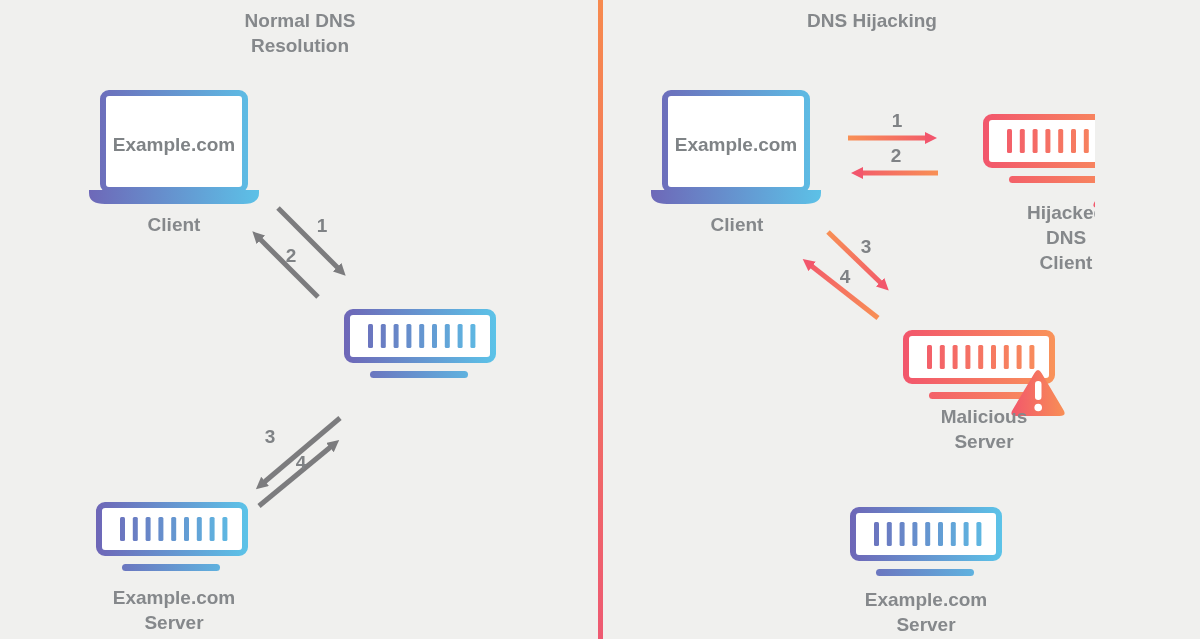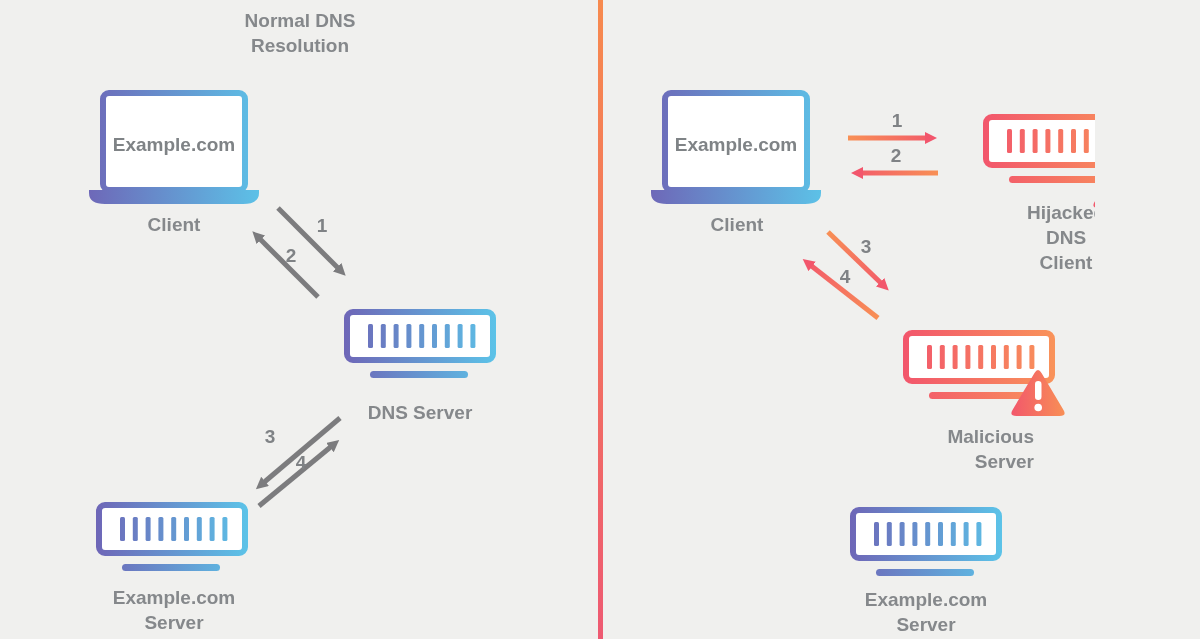--- a/index.html
+++ b/index.html
@@ -100,21 +100,20 @@
       <rect x="49.6" y="15" width="5" height="24" rx="1.5"></rect>
       <rect x="62.4" y="15" width="5" height="24" rx="1.5"></rect>
       <rect x="75.2" y="15" width="5" height="24" rx="1.5"></rect>
       <rect x="88" y="15" width="5" height="24" rx="1.5"></rect>
       <rect x="100.8" y="15" width="5" height="24" rx="1.5"></rect>
       <rect x="113.6" y="15" width="5" height="24" rx="1.5"></rect>
       <rect x="126.4" y="15" width="5" height="24" rx="1.5"></rect>
     </g>
     <rect x="26" y="62" width="98" height="7" rx="3.5" fill="url(#gb152)"></rect>
   </svg>
-  <div class="lbl" style="left:345px;top:400px;width:150px;">DNS Server</div>
 
   <svg style="left:245px;top:412px;" width="105" height="96" viewBox="0 0 105 96">
     <line x1="95" y1="6" x2="17" y2="72" stroke="#7c7c7e" stroke-width="5" marker-end="url(#mgray)"></line>
     <line x1="14" y1="94" x2="88" y2="33" stroke="#7c7c7e" stroke-width="5" marker-end="url(#mgray)"></line>
   </svg>
   <div class="num" style="left:258px;top:425px;">3</div>
   <div class="num" style="left:289px;top:451px;">4</div>
 
   <svg style="left:96px;top:502px;" width="152" height="76" viewBox="0 0 152 76">
     <rect x="3" y="3" width="146" height="48" rx="6" fill="#ffffff" stroke="url(#gb152)" stroke-width="6"></rect>
@@ -127,20 +126,21 @@
       <rect x="88" y="15" width="5" height="24" rx="1.5"></rect>
       <rect x="100.8" y="15" width="5" height="24" rx="1.5"></rect>
       <rect x="113.6" y="15" width="5" height="24" rx="1.5"></rect>
       <rect x="126.4" y="15" width="5" height="24" rx="1.5"></rect>
     </g>
     <rect x="26" y="62" width="98" height="7" rx="3.5" fill="url(#gb152)"></rect>
   </svg>
   <div class="lbl" style="left:99px;top:585px;width:150px;">Example.com
 Server</div>
 
+  <div class="lbl" style="left:772px;top:8px;width:200px;">DNS Hijacking</div>
 
   <svg style="left:647px;top:88px;" width="178" height="118" viewBox="0 0 178 118">
     <rect x="18" y="5" width="142" height="97" rx="6" fill="#ffffff" stroke="url(#gb178)" stroke-width="6"></rect>
     <path d="M4,102 L174,102 L174,105 Q174,116 158,116 L20,116 Q4,116 4,105 Z" fill="url(#gb178)"></path>
   </svg>
   <div class="screen-text" style="left:662px;top:134px;width:148px;">Example.com</div>
   <div class="lbl" style="left:677px;top:212px;width:120px;">Client</div>
 
   <svg style="left:845px;top:130px;" width="100" height="55" viewBox="0 0 100 55">
     <line x1="3" y1="8" x2="84" y2="8" stroke="url(#ga1)" stroke-width="5" marker-end="url(#mpink)"></line>
@@ -193,21 +193,21 @@
       <rect x="113.6" y="15" width="5" height="24" rx="1.5"></rect>
       <rect x="126.4" y="15" width="5" height="24" rx="1.5"></rect>
     </g>
     <rect x="26" y="62" width="98" height="7" rx="3.5" fill="url(#gr152)"></rect>
   </svg>
   <svg style="left:1010px;top:368px;" width="56" height="48" viewBox="0 0 56 48">
     <path d="M24.5,5 Q28,-1 31.5,5 L53.5,42 Q57,48 49.5,48 L6.5,48 Q-1,48 2.5,42 Z" fill="url(#gr56)"></path>
     <rect x="25" y="13" width="6.5" height="19" rx="3.2" fill="#ffffff"></rect>
     <circle cx="28.2" cy="39.5" r="3.8" fill="#ffffff"></circle>
   </svg>
-  <div class="lbl" style="left:934px;top:424px;width:100px;text-align:right;">Malicious
+  <div class="lbl" style="left:934px;top:404px;width:100px;">Malicious
 Server</div>
 
   <svg style="left:850px;top:507px;" width="152" height="76" viewBox="0 0 152 76">
     <rect x="3" y="3" width="146" height="48" rx="6" fill="#ffffff" stroke="url(#gb152)" stroke-width="6"></rect>
     <g fill="url(#gb152)">
       <rect x="24" y="15" width="5" height="24" rx="1.5"></rect>
       <rect x="36.8" y="15" width="5" height="24" rx="1.5"></rect>
       <rect x="49.6" y="15" width="5" height="24" rx="1.5"></rect>
       <rect x="62.4" y="15" width="5" height="24" rx="1.5"></rect>
       <rect x="75.2" y="15" width="5" height="24" rx="1.5"></rect>

